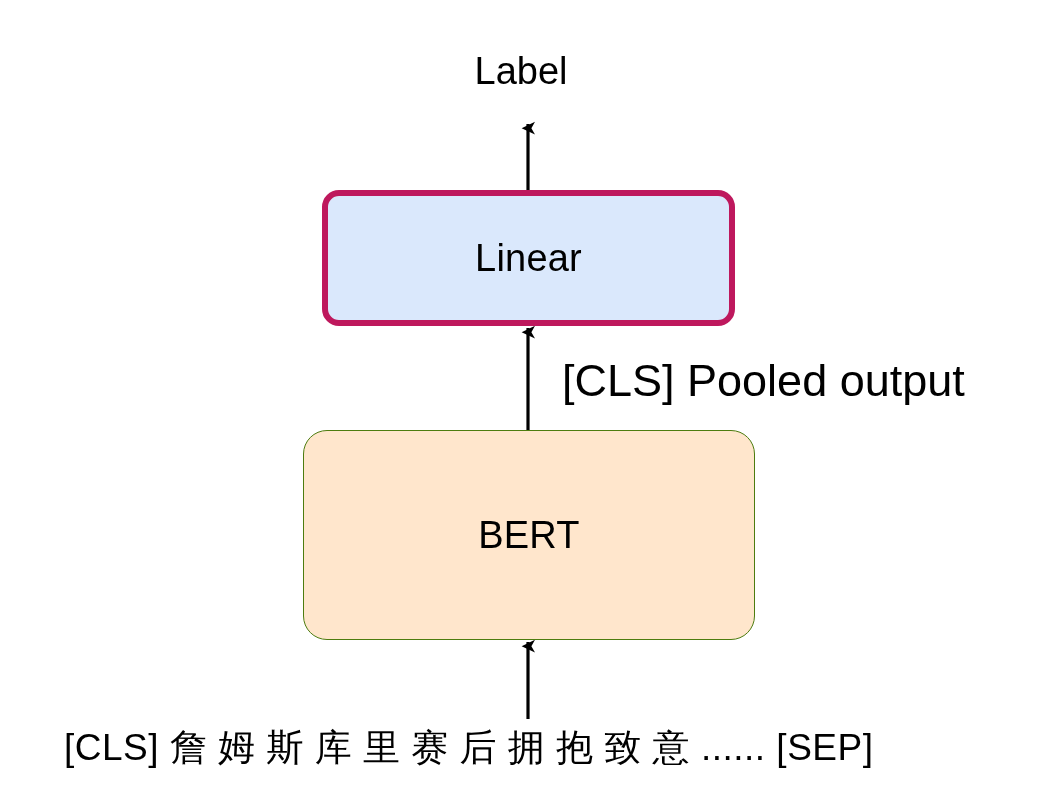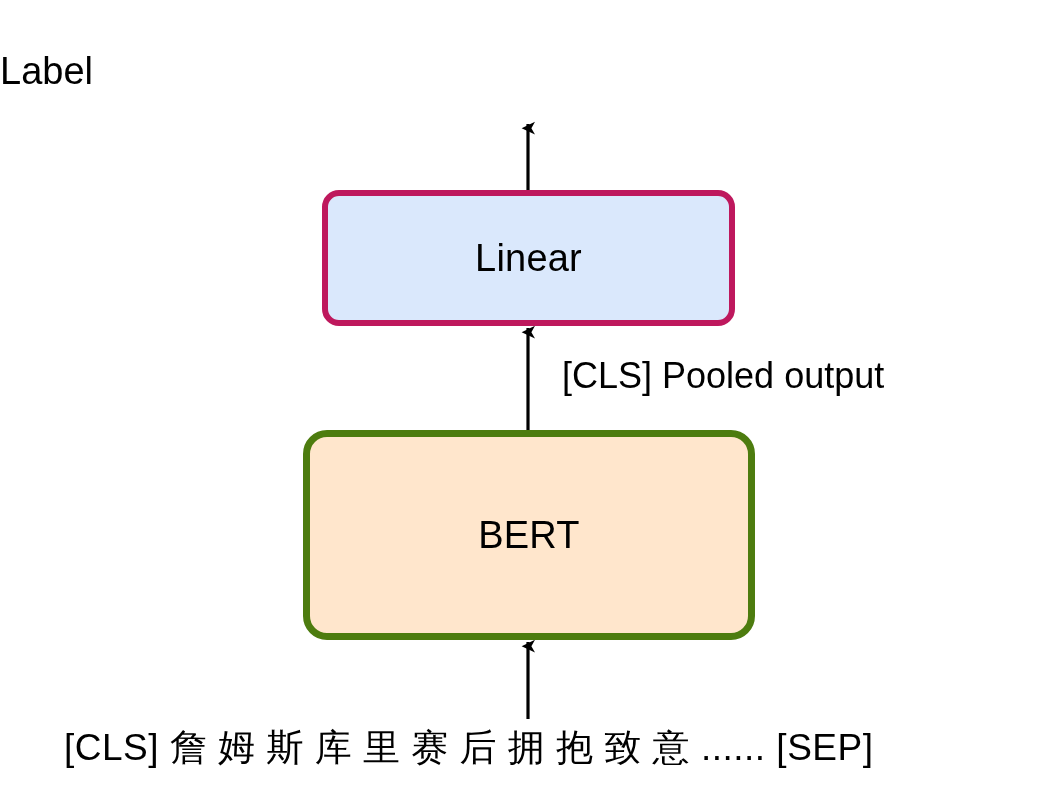--- a/index.html
+++ b/index.html
@@ -48,39 +48,40 @@
     background: #dae8fc;
     border: 6px solid #be185d;
     border-radius: 17px;
   }
   #bert-box {
     left: 303px;
     top: 430px;
     width: 452px;
     height: 210px;
     background: #ffe6cc;
-    border: 7px solid #4d7c0f;
+    border: 1px solid #4d7c0f;
     border-radius: 24px;
   }
   .free-text {
     position: absolute;
     white-space: nowrap;
     color: #000000;
     line-height: 1;
   }
   #label-text {
     left: 0;
     top: 52px;
     width: 1042px;
+    text-align: center;
     font-size: 38px;
   }
   #pooled-text {
     left: 562px;
     top: 358px;
-    font-size: 36px;
+    font-size: 45px;
   }
   #input-text {
     left: 64px;
     top: 729px;
     font-size: 37px;
     letter-spacing: 0.5px;
   }
 </style>
 </head>
 <body>

